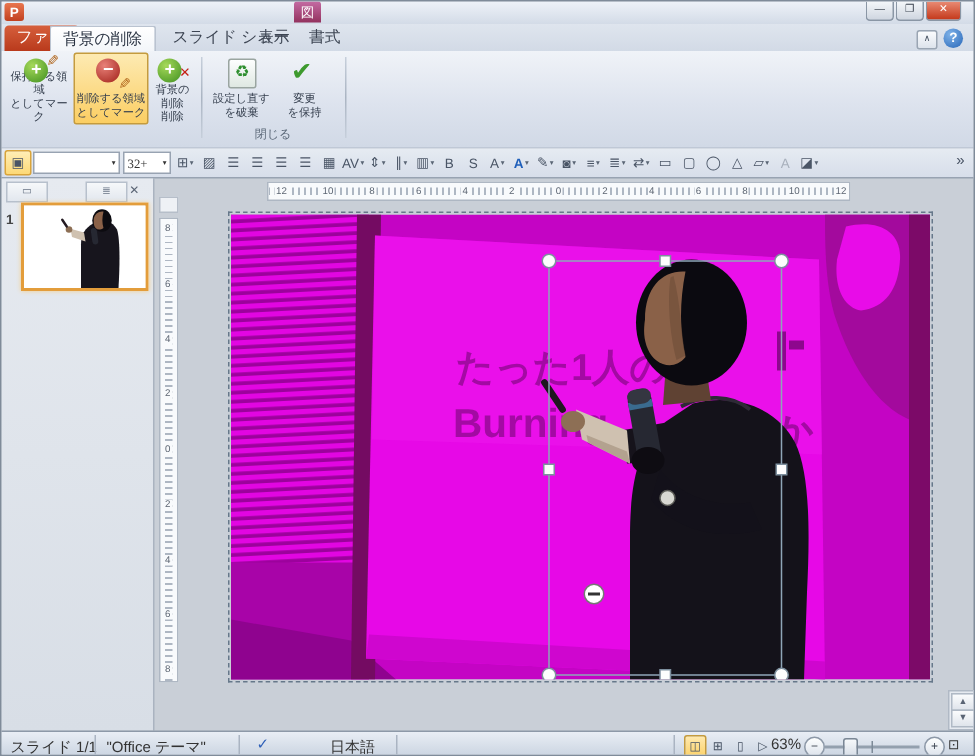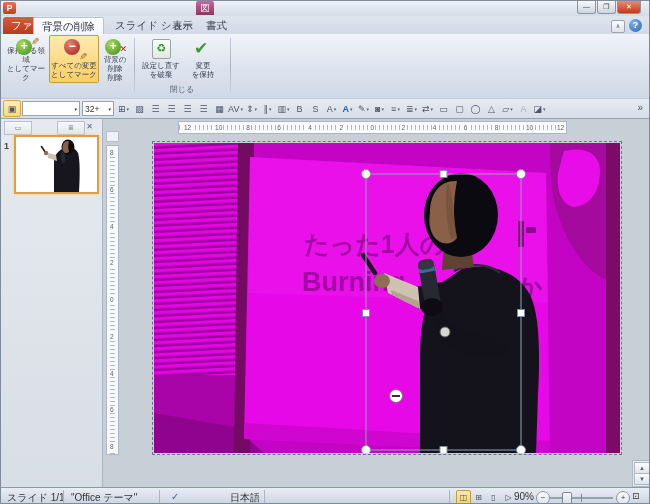--- a/index.html
+++ b/index.html
@@ -111,21 +111,21 @@
             <i class="pen">✎</i>
           </span>
           <span class="rlabel">保持する領域
 としてマーク</span>
         </button>
         <button class="rbtn sel" style="width:50px">
           <span class="ricon">
             <i class="circ r">−</i>
             <i class="pen">✎</i>
           </span>
-          <span class="rlabel">すべての変更
+          <span class="rlabel">削除する領域
 としてマーク</span>
         </button>
         <button class="rbtn" style="width:32px">
           <span class="ricon">
             <i class="circ g">+</i>
             <i class="badge-x">✕</i>
           </span>
           <span class="rlabel">背景の削除
 削除</span>
         </button>
@@ -153,21 +153,21 @@
     </div>
     <div class="gsep" style="left:229px"></div>
   </div>
 
   <div class="qatrow" id="qat">
       <span class="qicon hl">▣</span>
       <span class="qcombo" style="width: 52px;">
         <span></span>
         <span style="font-size: 5px;">▾</span>
       </span>
-      <span class="qcombo" style="width: 26px;">
+      <span class="qcombo" style="width: 26px; font-family: Liberation Serif, serif;">
         <span>32+</span>
         <span style="font-size: 5px;">▾</span>
       </span>
       <span class="qicon">⊞<span class="dd">▾</span></span>
       <span class="qicon">▨</span>
       <span class="qicon">☰</span>
       <span class="qicon">☰</span>
       <span class="qicon">☰</span>
       <span class="qicon">☰</span>
       <span class="qicon">▦</span>
@@ -321,25 +321,25 @@
     <div class="nsbtn" style="top:1px">▲</div>
     <div class="nsbtn" style="bottom:1px">▼</div>
   </div>
 
   <div class="statusbar">
     <span class="sitem" style="left:6px">スライド 1/1</span>
     <div class="sdiv" style="left:62px"></div>
     <span class="sitem" style="left:70px">"Office テーマ"</span>
     <div class="sdiv" style="left:158px"></div>
     <span class="sitem" style="left:170px;color:#2d5fb8;font-weight:bold">✓</span>
-    <span class="sitem" style="left:229px">日本語</span>
+    <span class="sitem" style="left:219px">日本語</span>
     <div class="sdiv" style="left:263px"></div>
     <div class="sdiv" style="left:448px"></div>
     <span class="sitem" id="viewbtns" style="left:455px;top:2px"><span class="vbtn active">◫</span><span class="vbtn">⊞</span><span class="vbtn">▯</span><span class="vbtn">▷</span></span>
-    <span class="sitem" style="left:513px">90%</span>
+    <span class="sitem" style="left:513px">63%</span>
     <div class="zbtn" style="left:535px">−</div>
     <div class="ztrack"></div>
     <div class="ztick"></div>
     <div class="zthumb"></div>
     <div class="zbtn" style="left:615px">+</div>
     <span class="sitem" style="left:631px;font-size:9px">⊡</span>
   </div>
 
 </div>
 

